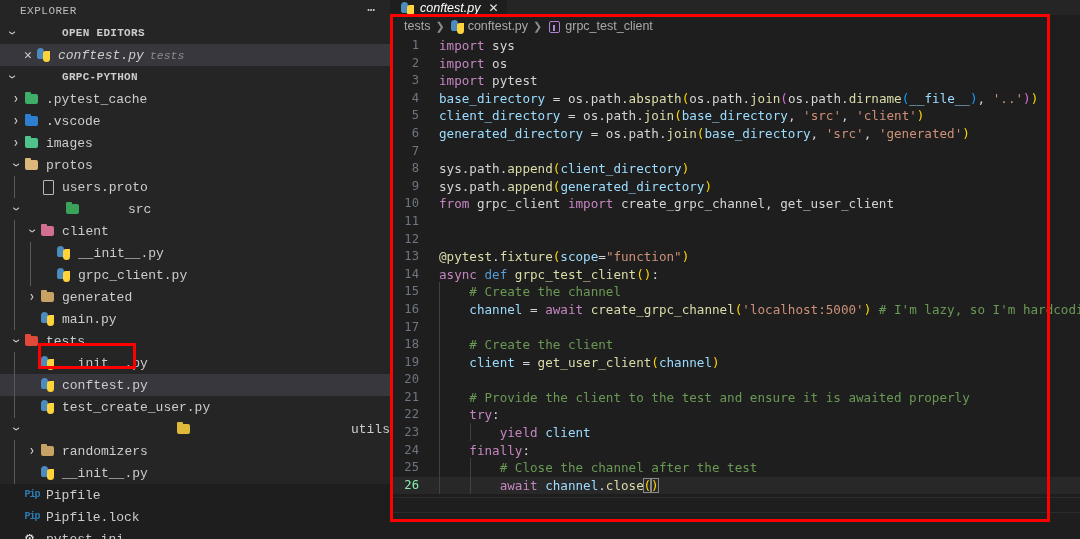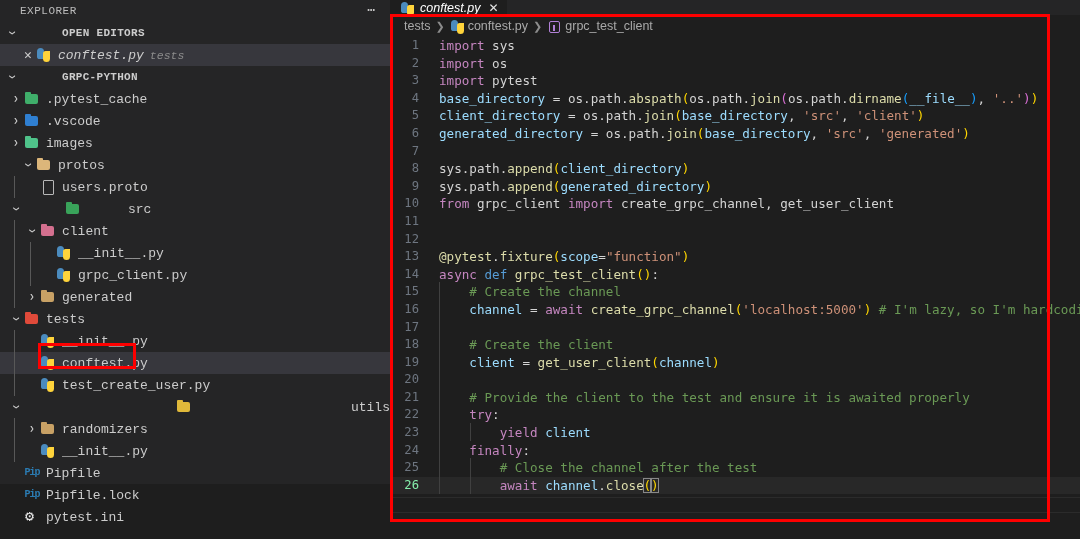--- a/index.html
+++ b/index.html
@@ -221,21 +221,21 @@
         <div class="row" style="padding-left: 8px;">
           <span class="twisty right"></span>
           <span class="ico ico-folder f-vscode"></span>
           <span class="label">.vscode</span>
         </div>
         <div class="row" style="padding-left: 8px;">
           <span class="twisty right"></span>
           <span class="ico ico-folder f-images"></span>
           <span class="label">images</span>
         </div>
-        <div class="row" style="padding-left: 20px;">
+        <div class="row" style="padding-left: 8px;">
           <span class="twisty down"></span>
           <span class="ico ico-folder f-protos"></span>
           <span class="label">protos</span>
         </div>
         <div class="row" style="padding-left: 24px;">
           <span class="indent-guide" style="left: 14px;"></span>
           <span style="width: 16px; flex: 0 0 auto;"></span>
           <span class="ico ico-file"></span>
           <span class="label">users.proto</span>
         </div>
@@ -262,20 +262,26 @@
           <span class="indent-guide" style="left: 30px;"></span>
           <span style="width: 16px; flex: 0 0 auto;"></span>
           <span class="ico ico-py"></span>
           <span class="label">grpc_client.py</span>
         </div>
         <div class="row" style="padding-left: 24px;">
           <span class="indent-guide" style="left: 14px;"></span>
           <span class="twisty right"></span>
           <span class="ico ico-folder f-generated"></span>
           <span class="label">generated</span>
+        </div>
+        <div class="row" style="padding-left: 24px;">
+          <span class="indent-guide" style="left: 14px;"></span>
+          <span style="width: 16px; flex: 0 0 auto;"></span>
+          <span class="ico ico-py"></span>
+          <span class="label">main.py</span>
         </div>
         <div class="row" style="padding-left: 8px;">
           <span class="twisty down"></span>
           <span class="ico ico-folder f-tests"></span>
           <span class="label">tests</span>
         </div>
         <div class="row" style="padding-left: 24px;">
           <span class="indent-guide" style="left: 14px;"></span>
           <span style="width: 16px; flex: 0 0 auto;"></span>
           <span class="ico ico-py"></span>

